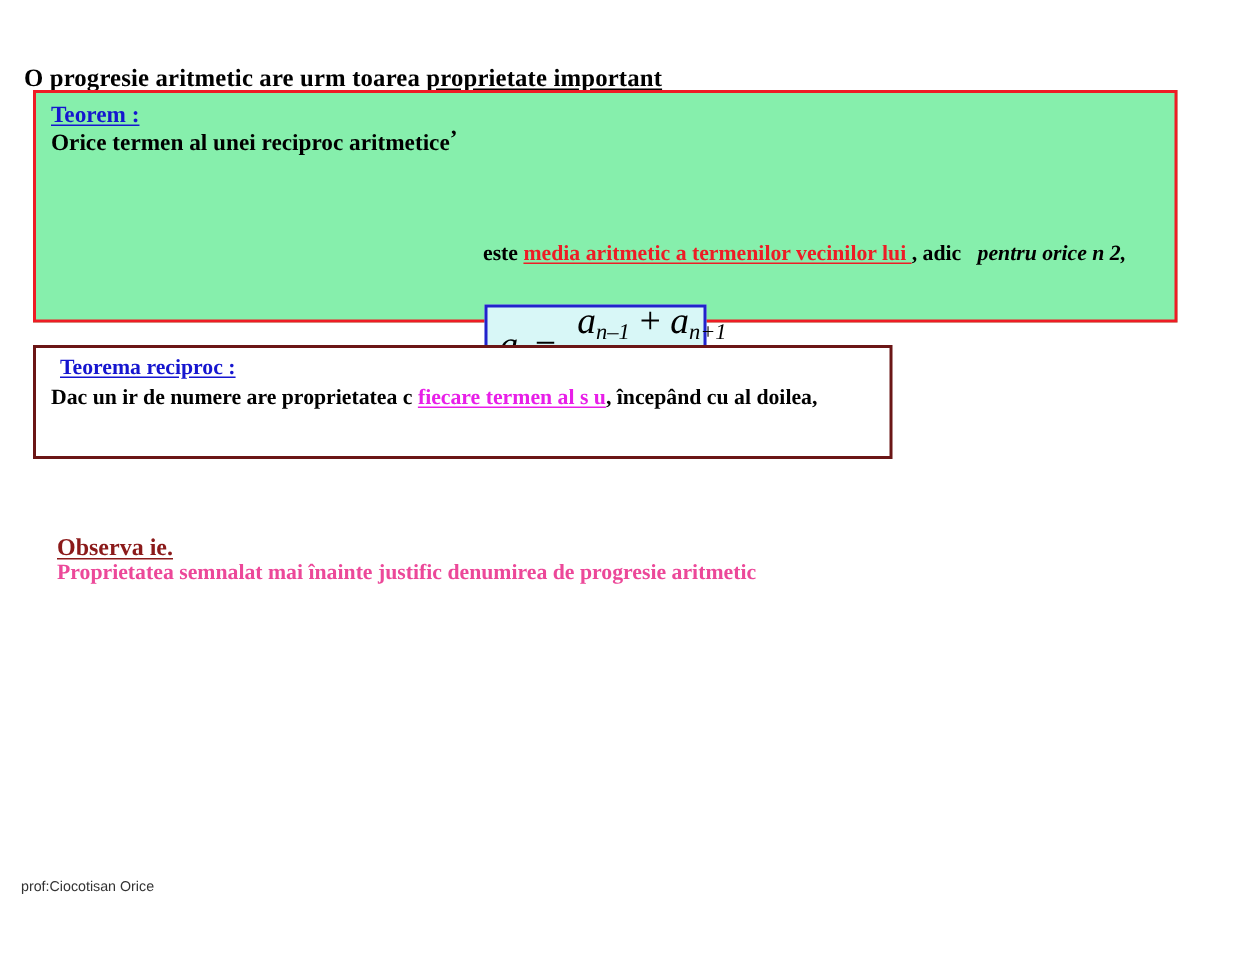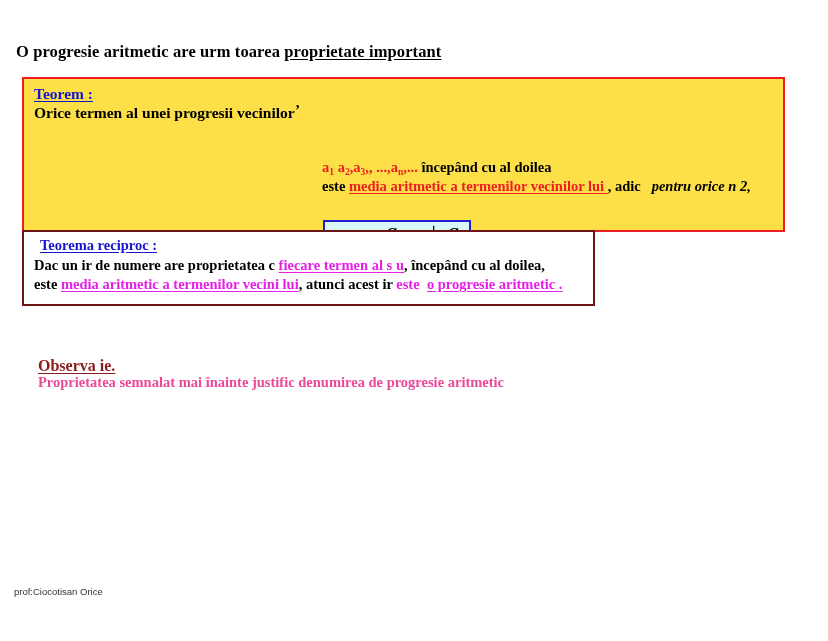--- a/index.html
+++ b/index.html
@@ -39,23 +39,22 @@
   }
 
   
   .box-theorem {
     position: absolute;
     left: 22px;
     top: 60px;
     width: 763px;
     height: 155px;
     border: 2.5px solid #ee1c25;
-    background: #fde047;
+    background: #86efac;
     box-sizing: border-box;
-    margin-top: 17px;
   }
 
   .teorem-title {
     position: absolute;
     left: 10px;
     top: 6px;
     font-size: 15.5px;
     font-weight: bold;
     color: #1515cf;
     text-decoration: underline;
@@ -259,26 +258,23 @@
 
   <div class="heading">
     <span>O progresie aritmetic  are urm  toarea </span><span class="u">proprietate important </span>
   </div>
 
   <div class="box-theorem">
 
     <div class="teorem-title">Teorem  :</div>
 
     <div class="teorem-line1">
-      <span class="u">Orice termen</span><span> al unei progresii vecinilor</span><span class="tick">’</span>
+      <span class="u">Orice termen</span><span> al unei reciproc aritmetice</span><span class="tick">’</span>
     </div>
 
-    <div class="seq-line">
-      <span class="red"><span>a</span><sub>1</sub>&nbsp;<span>a</span><sub>2</sub><span>,</span><span>a</span><sub>3</sub><span>,, ...,</span><span>a</span><sub>n</sub><span>,...</span></span><span> începând cu al doilea</span>
-    </div>
 
     <div class="media-line">
       <span>este </span><span class="red-u">media aritmetic   a termenilor vecinilor  lui  </span><span>, adic </span>&nbsp;&nbsp;<span class="ital">pentru orice n  2,</span>
     </div>
 
     <div class="formula-box">
       <div class="formula">
         <span><span>a</span><sub>n</sub></span>
         <span class="eq">=</span>
         <span class="frac">
@@ -292,23 +288,20 @@
   </div>
 
   <div class="box-reciproc">
 
     <div class="recip-title">Teorema   reciproc  :</div>
 
     <div class="recip-l2">
       <span>Dac   un  ir de numere are proprietatea c  </span><span class="mag-u">fiecare termen al s  u</span><span>, începând cu al doilea,</span>
     </div>
 
-    <div class="recip-l3">
-      <span>este </span><span class="mag-u">media aritmetic   a termenilor vecini lui</span><span>, atunci acest  ir </span><span class="mag">este</span>&nbsp;&nbsp;<span class="mag-u">o progresie aritmetic  .</span>
-    </div>
 
   </div>
 
   <div class="obs-title">Observa ie.</div>
   <div class="obs-text">Proprietatea semnalat   mai înainte justific   denumirea de progresie aritmetic</div>
 
   <div class="footer">prof:Ciocotisan Orice</div>
 
 </div>
 

